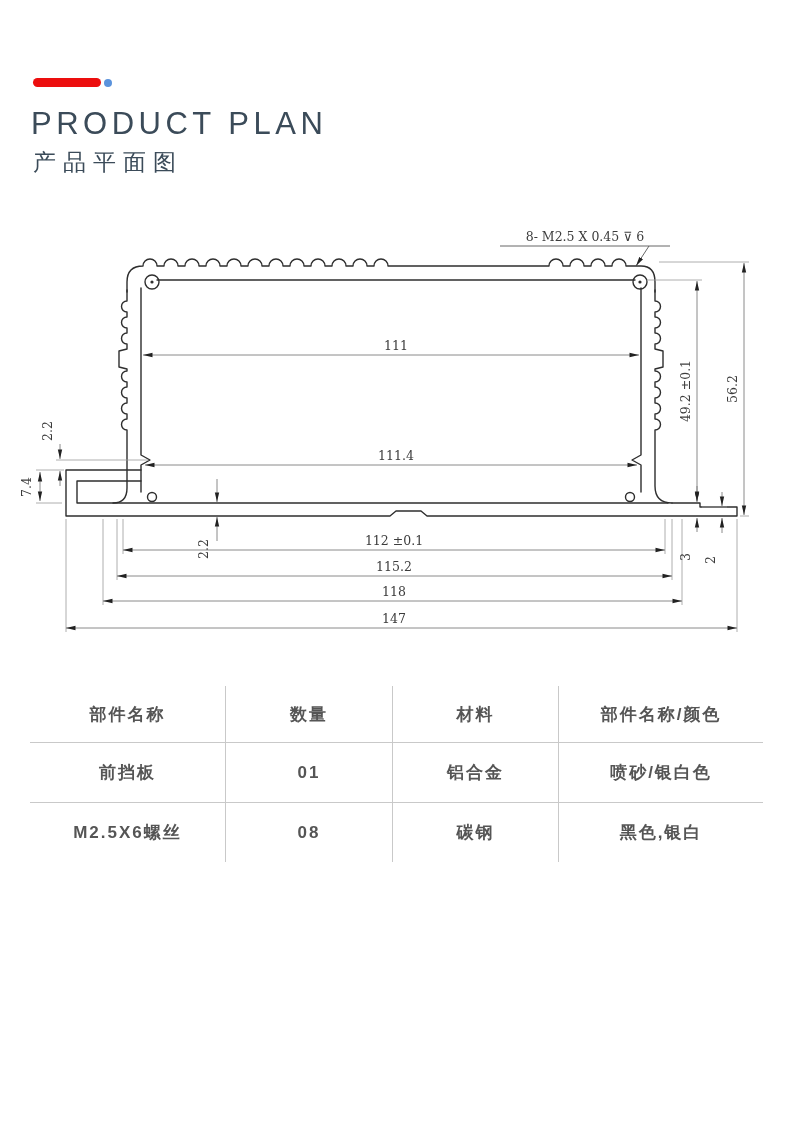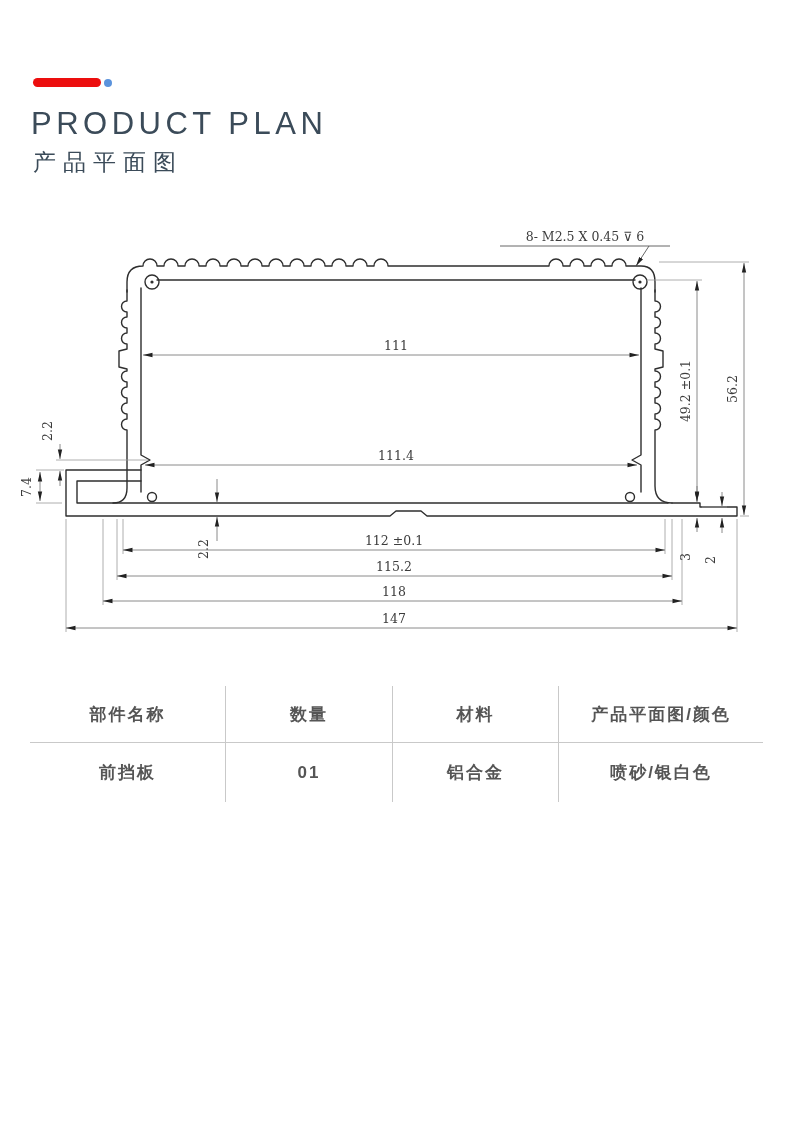--- a/index.html
+++ b/index.html
@@ -168,26 +168,32 @@
       <text x="208" y="549" transform="rotate(-90 208 549)">2.2</text>
     </g>
   </svg>
 
   <table class="parts-table">
     <thead>
       <tr>
         <th class="col1">部件名称</th>
         <th class="col2">数量</th>
         <th class="col3">材料</th>
-        <th class="col4">产品平面图/颜色</th>
+        <th class="col4">部件名称/颜色</th>
       </tr>
     </thead>
     <tbody>
       <tr>
         <td>前挡板</td>
         <td>01</td>
         <td>铝合金</td>
         <td>喷砂/银白色</td>
       </tr>
+      <tr>
+        <td>M2.5X6螺丝</td>
+        <td>08</td>
+        <td>碳钢</td>
+        <td>黑色,银白</td>
+      </tr>
     </tbody>
   </table>
 
 </div>
 
 </body></html>

